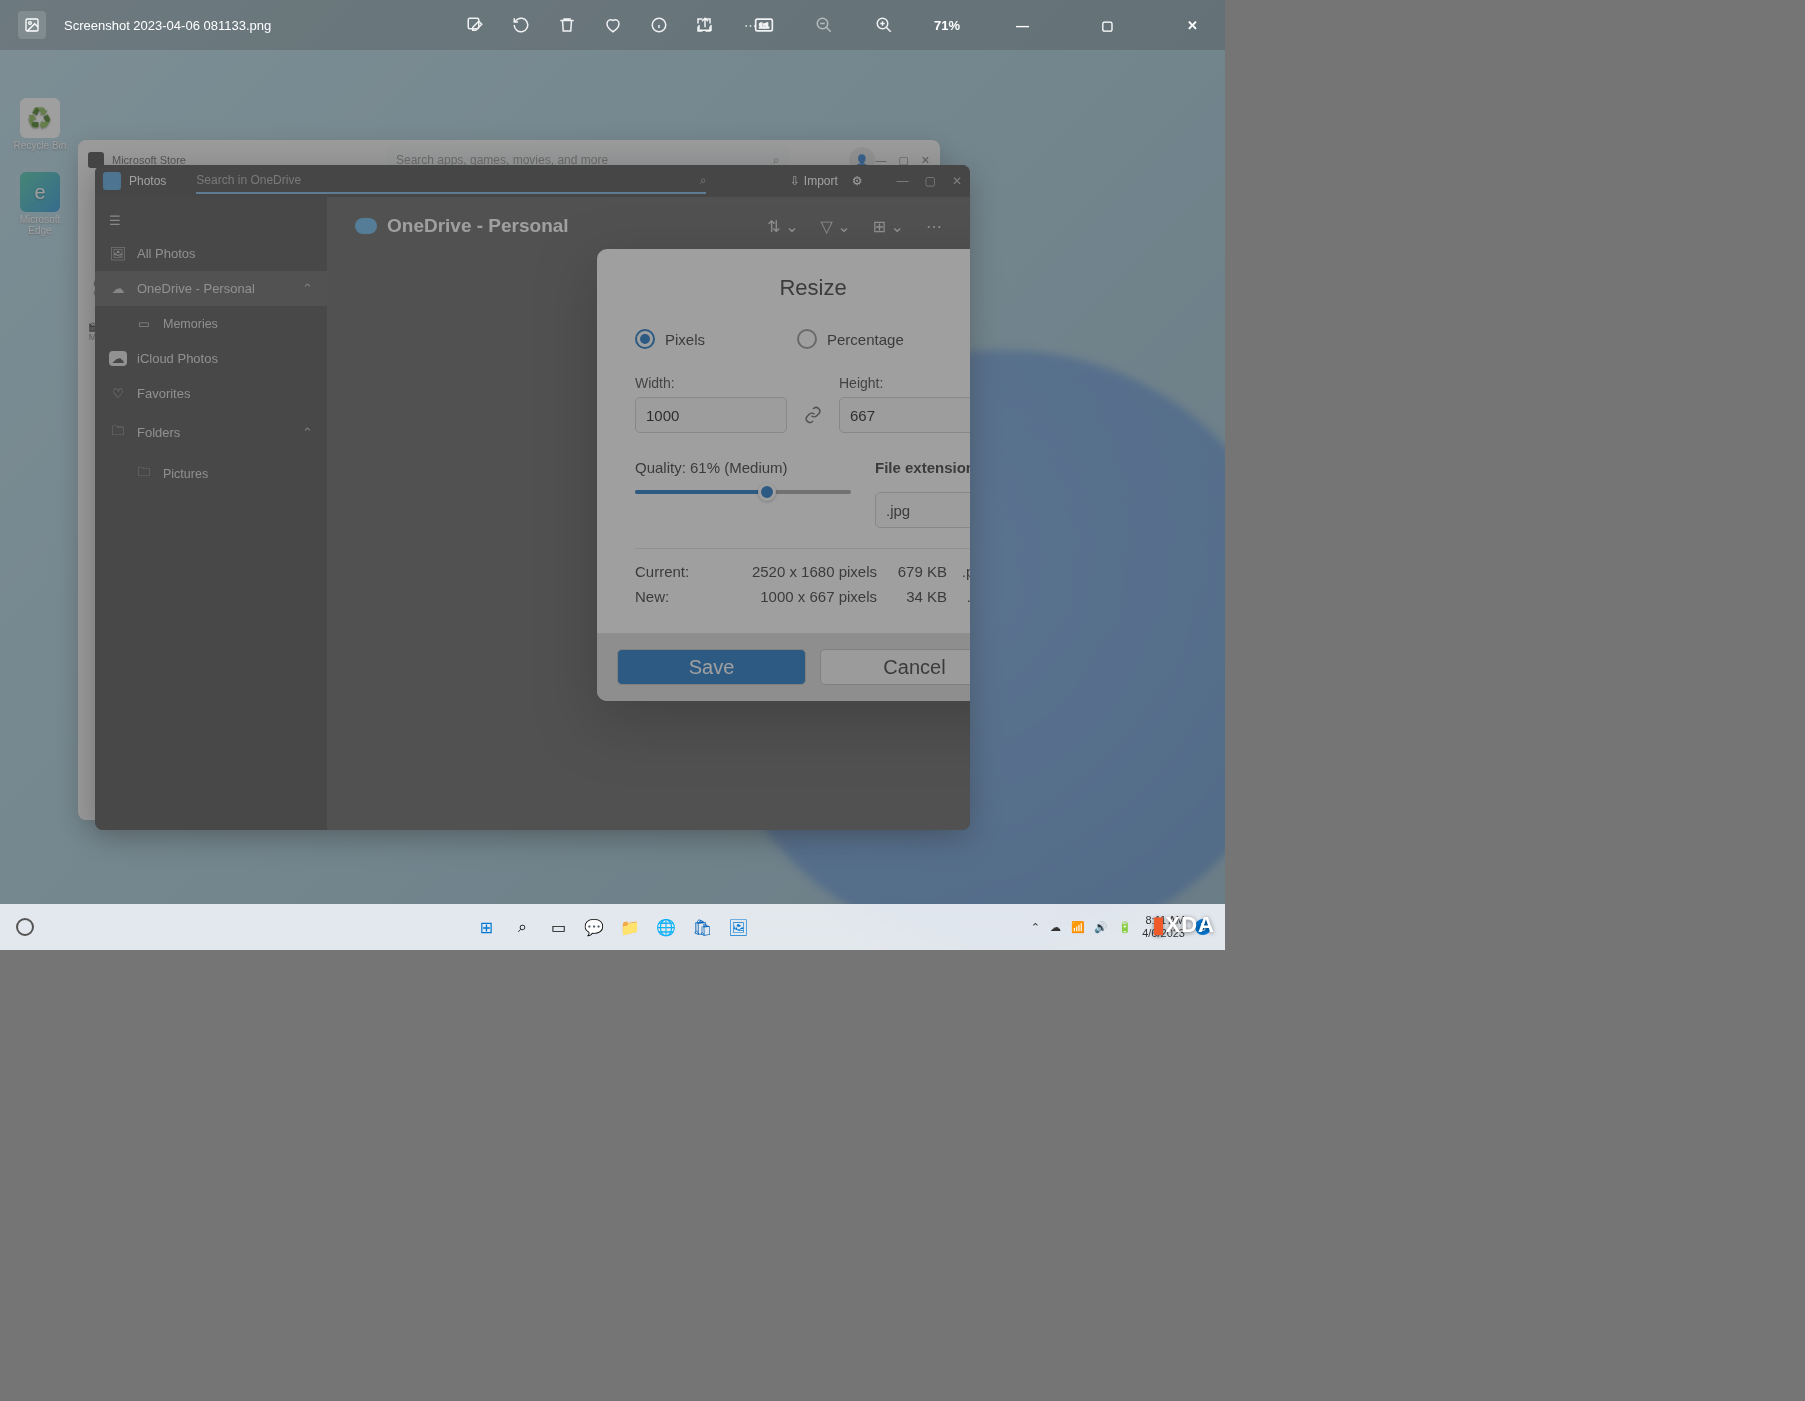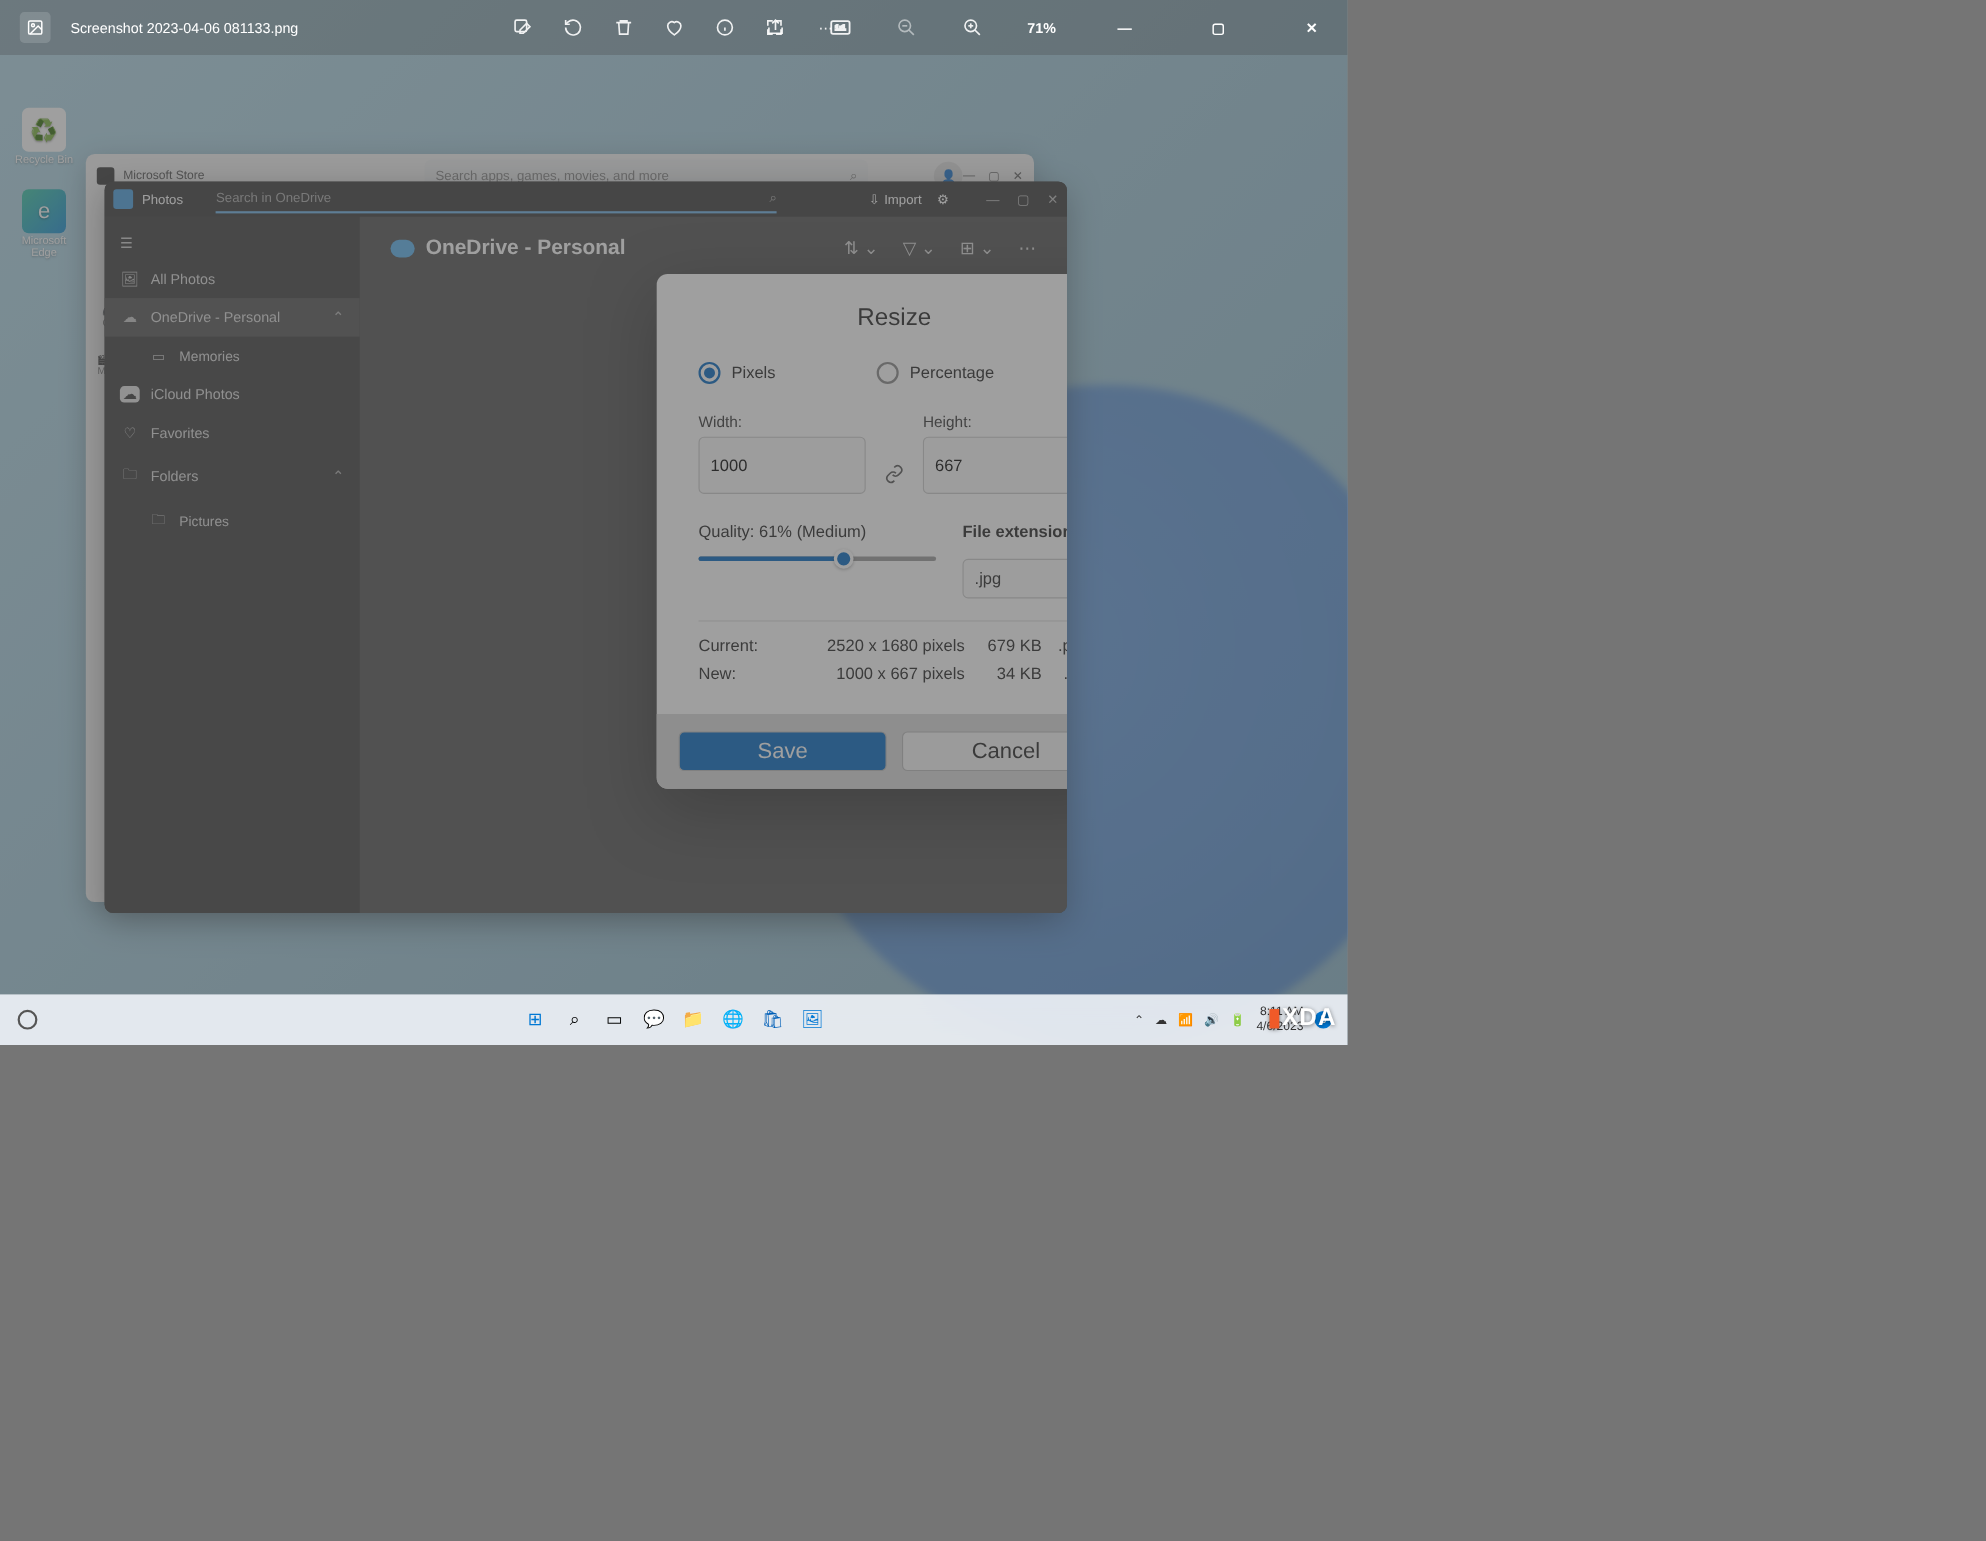--- a/index.html
+++ b/index.html
@@ -55,21 +55,21 @@
 .dialog h3 { text-align:center; font-size:22px; font-weight:400; margin-bottom:28px;}
 .radio-row { display:flex; gap:92px; margin-bottom:26px;}
 .radio-opt { display:flex; align-items:center; gap:10px; font-size:15px;}
 .radio-circle { width:20px; height:20px; border-radius:50%; border:2px solid #888; display:flex; align-items:center; justify-content:center;}
 .radio-circle.checked { border-color:#0067c0;}
 .radio-circle.checked::after { content:''; width:10px; height:10px; background:#0067c0; border-radius:50%;}
 
 .dims-row { display:flex; align-items:flex-end; gap:14px; margin-bottom:26px;}
 .dim-col { flex:1;}
 .dim-col label { font-size:14px; color:#333; display:block; margin-bottom:6px;}
-.dim-col input { width:100%; height:52px; border:1px solid #ccc; border-radius:5px; padding:0 10px; font-size:15px; background:#fafafa;}
+.dim-col input { width:100%; height:36px; border:1px solid #ccc; border-radius:5px; padding:0 10px; font-size:15px; background:#fafafa;}
 .link-ico { width:24px; height:36px; display:flex; align-items:center; justify-content:center; color:#555; margin-bottom:0px;}
 
 .quality-row { display:flex; gap:24px; margin-bottom:20px;}
 .quality-col { flex:1;}
 .quality-col .ql-label { font-size:15px; margin-bottom:14px;}
 .slider-track { position:relative; height:4px; background:#999; border-radius:2px;}
 .slider-fill { position:absolute; height:4px; background:#0067c0; border-radius:2px; left:0;}
 .slider-thumb { position:absolute; width:18px; height:18px; background:#0067c0; border:3px solid #fff; border-radius:50%; top:-7px; box-shadow:0 1px 3px rgba(0,0,0,0.3);}
 .ext-col { width:116px;}
 .ext-col label{ font-size:15px; display:block; margin-bottom:16px;font-weight:bold;}

